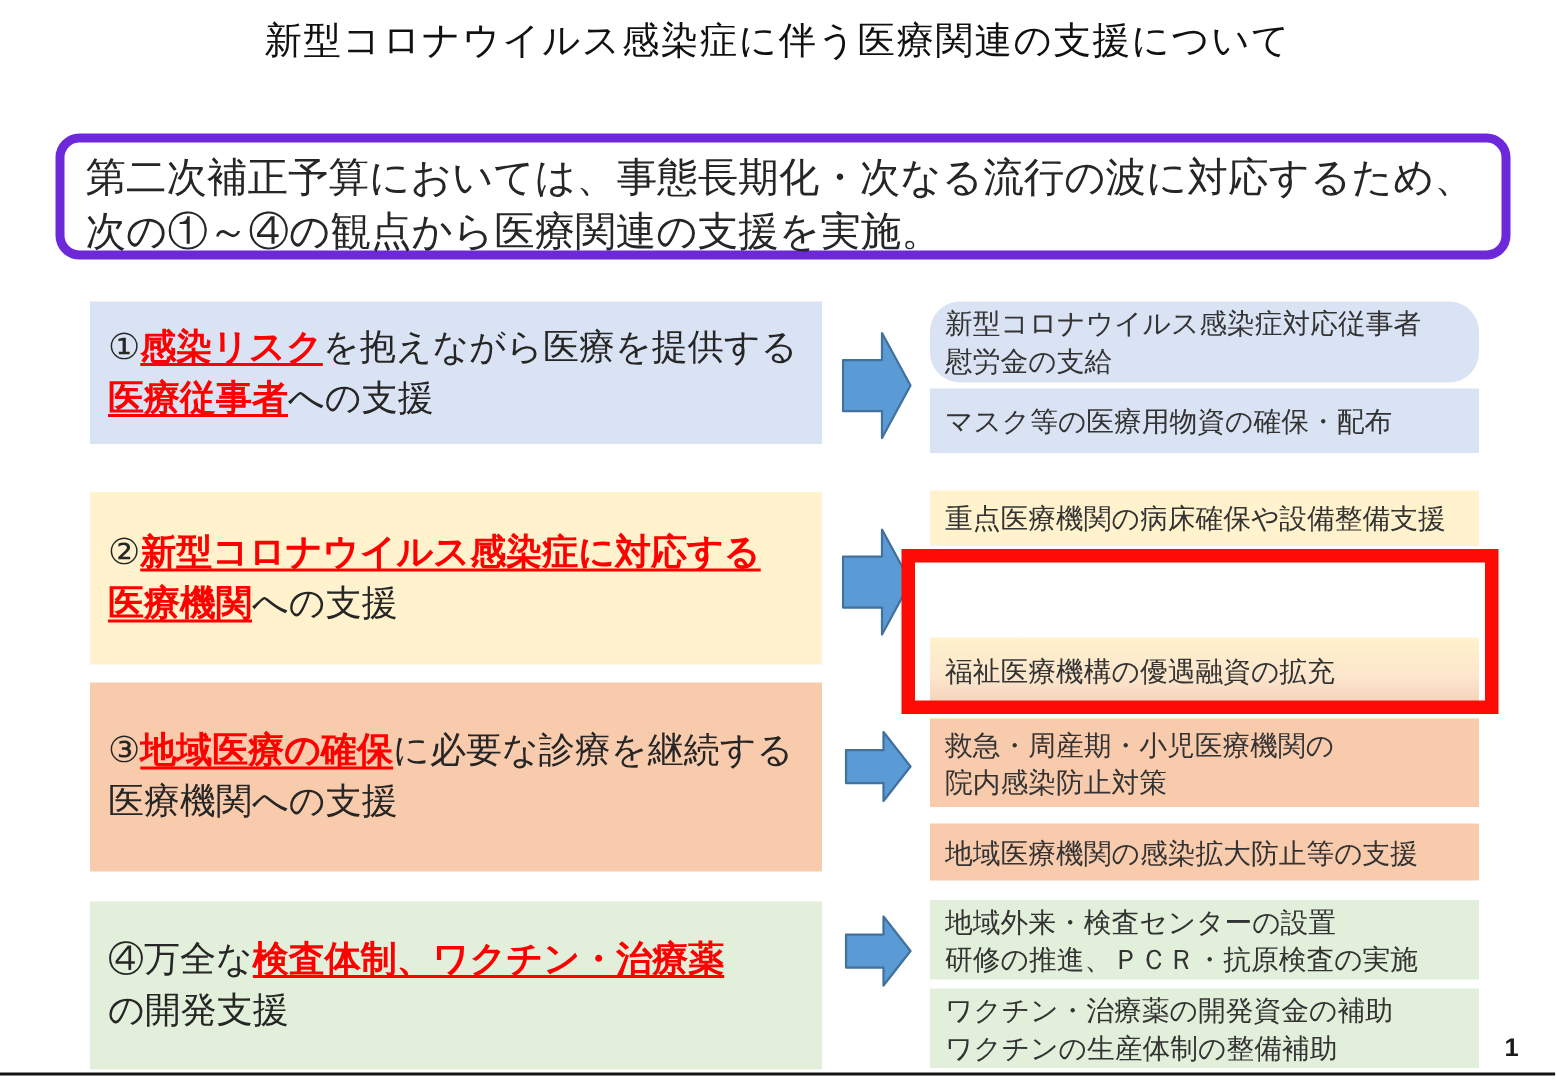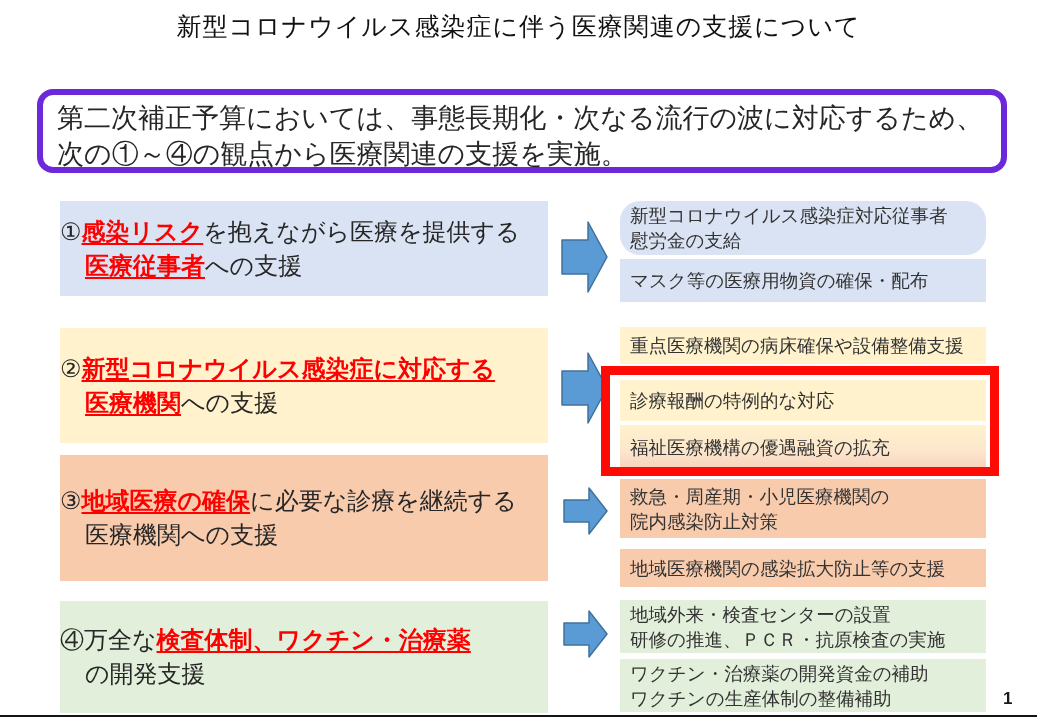--- a/index.html
+++ b/index.html
@@ -27,25 +27,26 @@
     border-radius: 16px;
     padding: 5px 14px;
     font-size: 27px;
     line-height: 36px;
     color: #262626;
     background: #ffffff;
   }
   .left-box {
     left: 60px; width: 488px;
     display: flex; flex-direction: column; justify-content: center;
+    padding-left: 12px;
     font-size: 24px;
     line-height: 34px;
     color: #262626;
   }
-  .left-box .line2 { margin-left: 25px; }
+  .left-box .line2 { }
   .red {
     color: #ff0000;
     font-weight: bold;
     text-decoration: underline;
     text-underline-offset: 3px;
   }
   .bg-blue   { background: #dae3f3; }
   .bg-yellow { background: #fff2cc; }
   .bg-peach  { background: #f8cbad; }
   .bg-green  { background: #e2efda; }
@@ -105,21 +106,20 @@
   <div class="abs left-box bg-yellow" style="top:328px;height:115px;">
     <div><span>②</span><span class="red">新型コロナウイルス感染症に対応する</span></div>
     <div class="line2"><span class="red">医療機関</span><span>への支援</span></div>
   </div>
 
   <svg class="abs arrow" style="left:561px;top:352px;" width="47" height="72" viewBox="0 0 47 72">
     <polygon points="1,19 27,19 27,1 46,36 27,71 27,53 1,53" fill="#5b9bd5" stroke="#41719c" stroke-width="1.5" stroke-linejoin="round"></polygon>
   </svg>
 
   <div class="abs item-box bg-yellow" style="top:327px;height:37px;">重点医療機関の病床確保や設備整備支援</div>
-  <div class="abs item-box bg-yellow" style="top:380px;height:41px;">診療報酬の特例的な対応</div>
   <div class="abs item-box bg-gradient" style="top:425px;height:44px;">福祉医療機構の優遇融資の拡充</div>
 
   <div class="abs highlight-rect"></div>
 
   <div class="abs left-box bg-peach" style="top:455px;height:126px;">
     <div><span>③</span><span class="red">地域医療の確保</span><span>に必要な診療を継続する</span></div>
     <div class="line2"><span>医療機関への支援</span></div>
   </div>
 
   <svg class="abs arrow" style="left:563px;top:487px;" width="45" height="48" viewBox="0 0 45 48">

